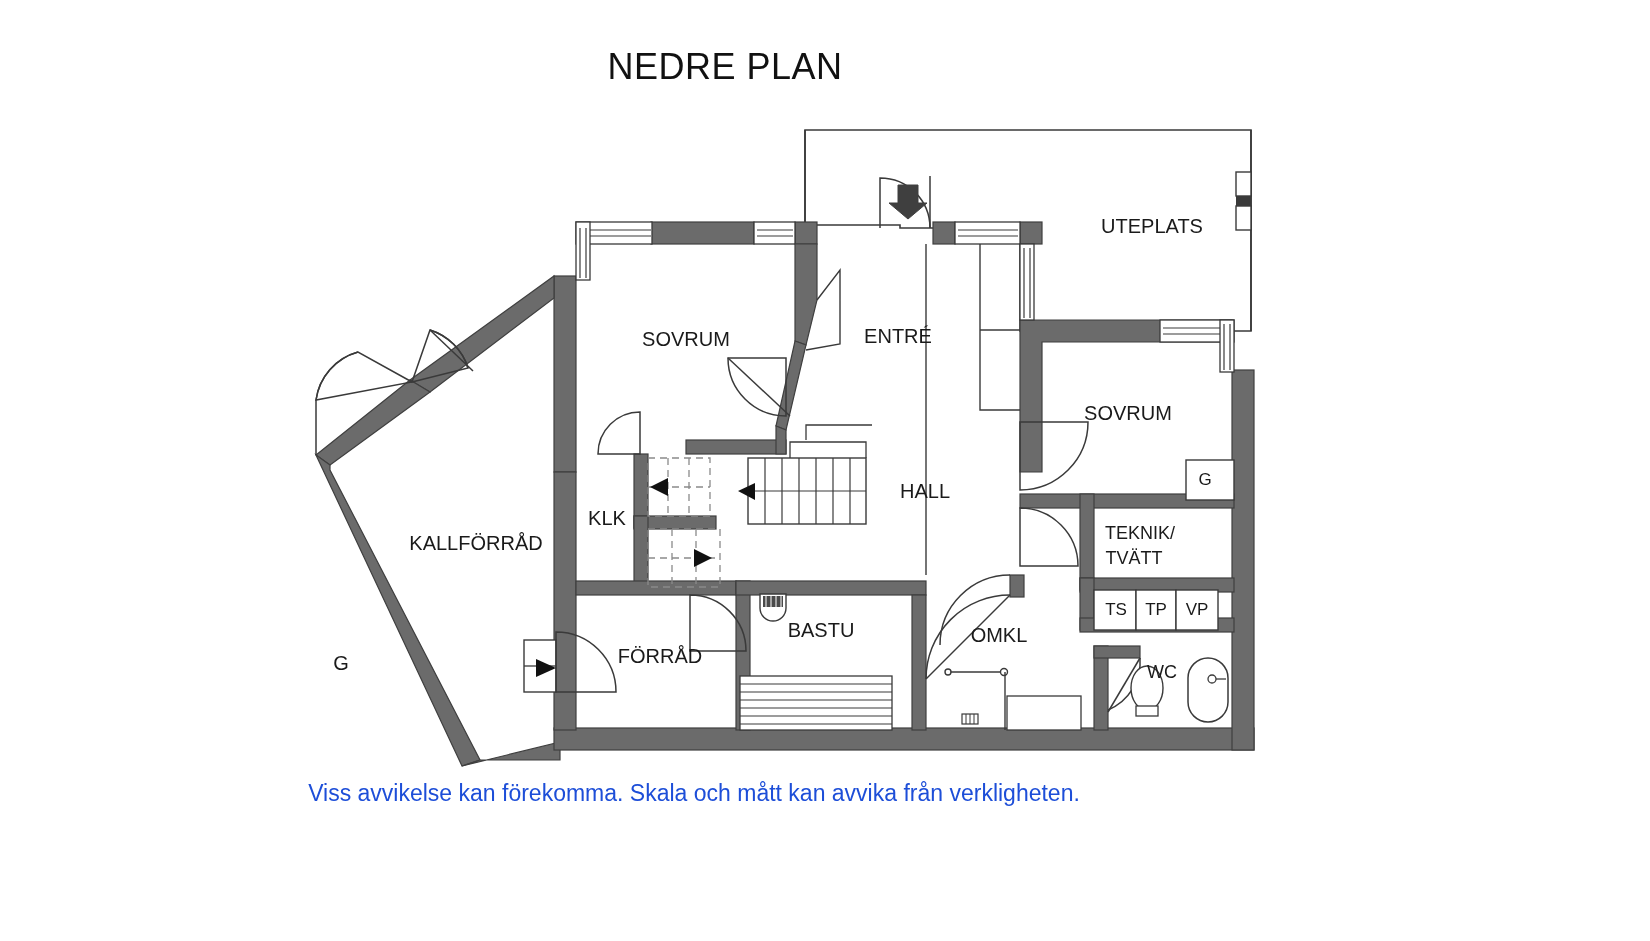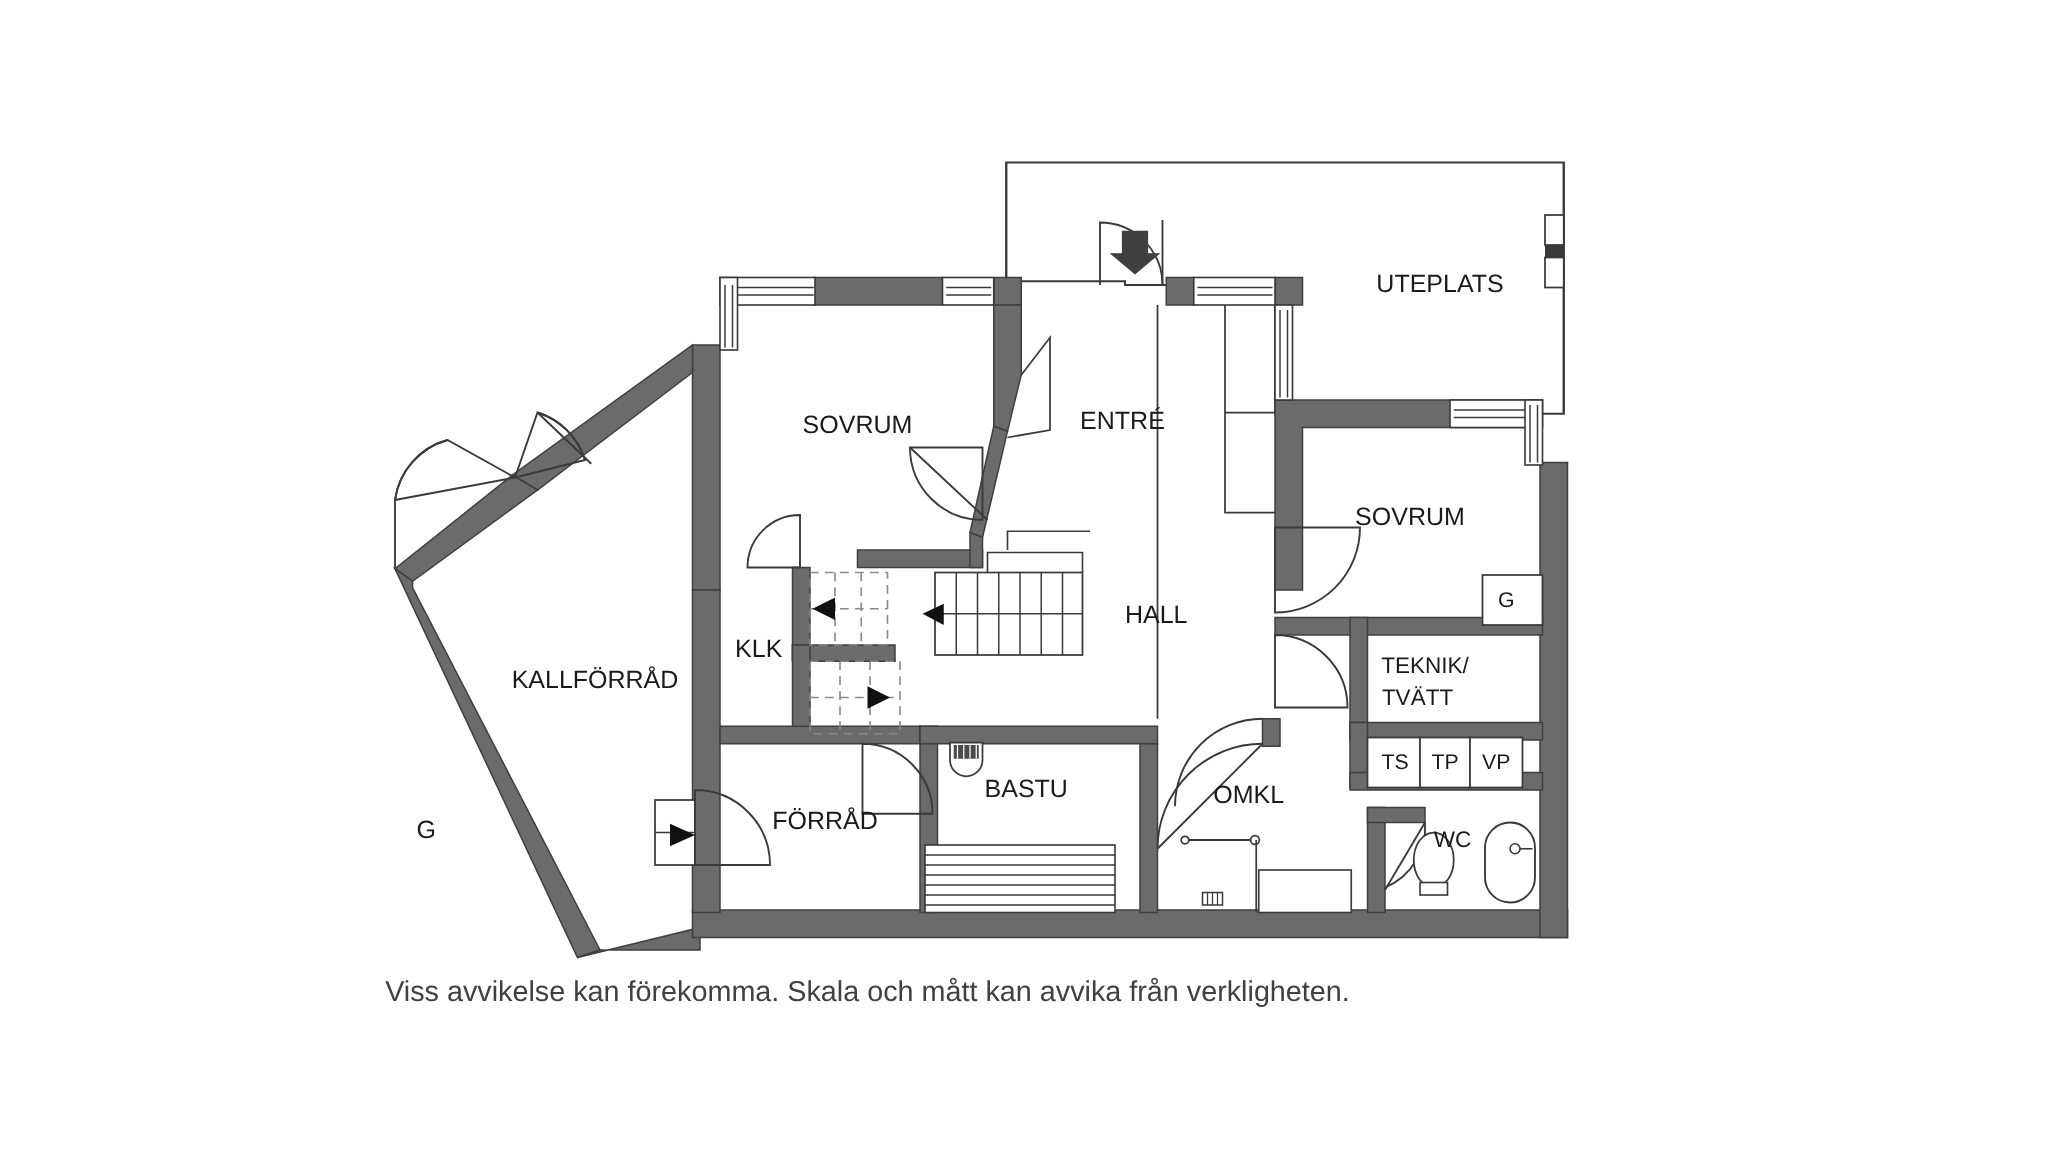--- a/index.html
+++ b/index.html
@@ -15,38 +15,41 @@
     position:absolute;left:0;top:46px;width:1650px;
     text-align:center;
     font-size:36px;font-weight:400;letter-spacing:0.5px;
     color:#111;
   }
   
   #title-inner{display:inline-block;transform:translateX(-100px);}
   #caption{
     position:absolute;left:0;top:780px;width:1650px;
     text-align:center;
-    font-size:23px;font-weight:400;color:#404040;
+    font-size:23px;font-weight:400;color:#1d4ed8;
   }
   #caption-inner{display:inline-block;transform:translateX(-131px);}
   svg#floorplan{position:absolute;left:0;top:0;width:1650px;height:941px;}
   .rlabel{
     font-family:"Liberation Sans","DejaVu Sans",sans-serif;
     font-size:20px;fill:#1a1a1a;
     text-anchor:middle;
     dominant-baseline:middle;
   }
   .rlabel.small{font-size:18px;}
   .rlabel.tiny{font-size:17px;}
 </style>
 </head>
 <body>
 
 <div id="plan-root">
 
+  <div id="title">
+    <span id="title-inner">NEDRE PLAN</span>
+  </div>
 
   <svg id="floorplan" viewBox="0 0 1650 941">
 
     <g>
       <path d="M805,130 L1251,130 L1251,331 L1020,331 L1020,228 L900,228 L900,225 L805,225 Z" fill="none" stroke="#3a3a3a" stroke-width="1.6"></path>
       <line x1="805" y1="130" x2="805" y2="225" stroke="#3a3a3a" stroke-width="1.6"></line>
       <line x1="1251" y1="130" x2="1251" y2="331" stroke="#3a3a3a" stroke-width="1.6"></line>
     </g>
 
     <g>

